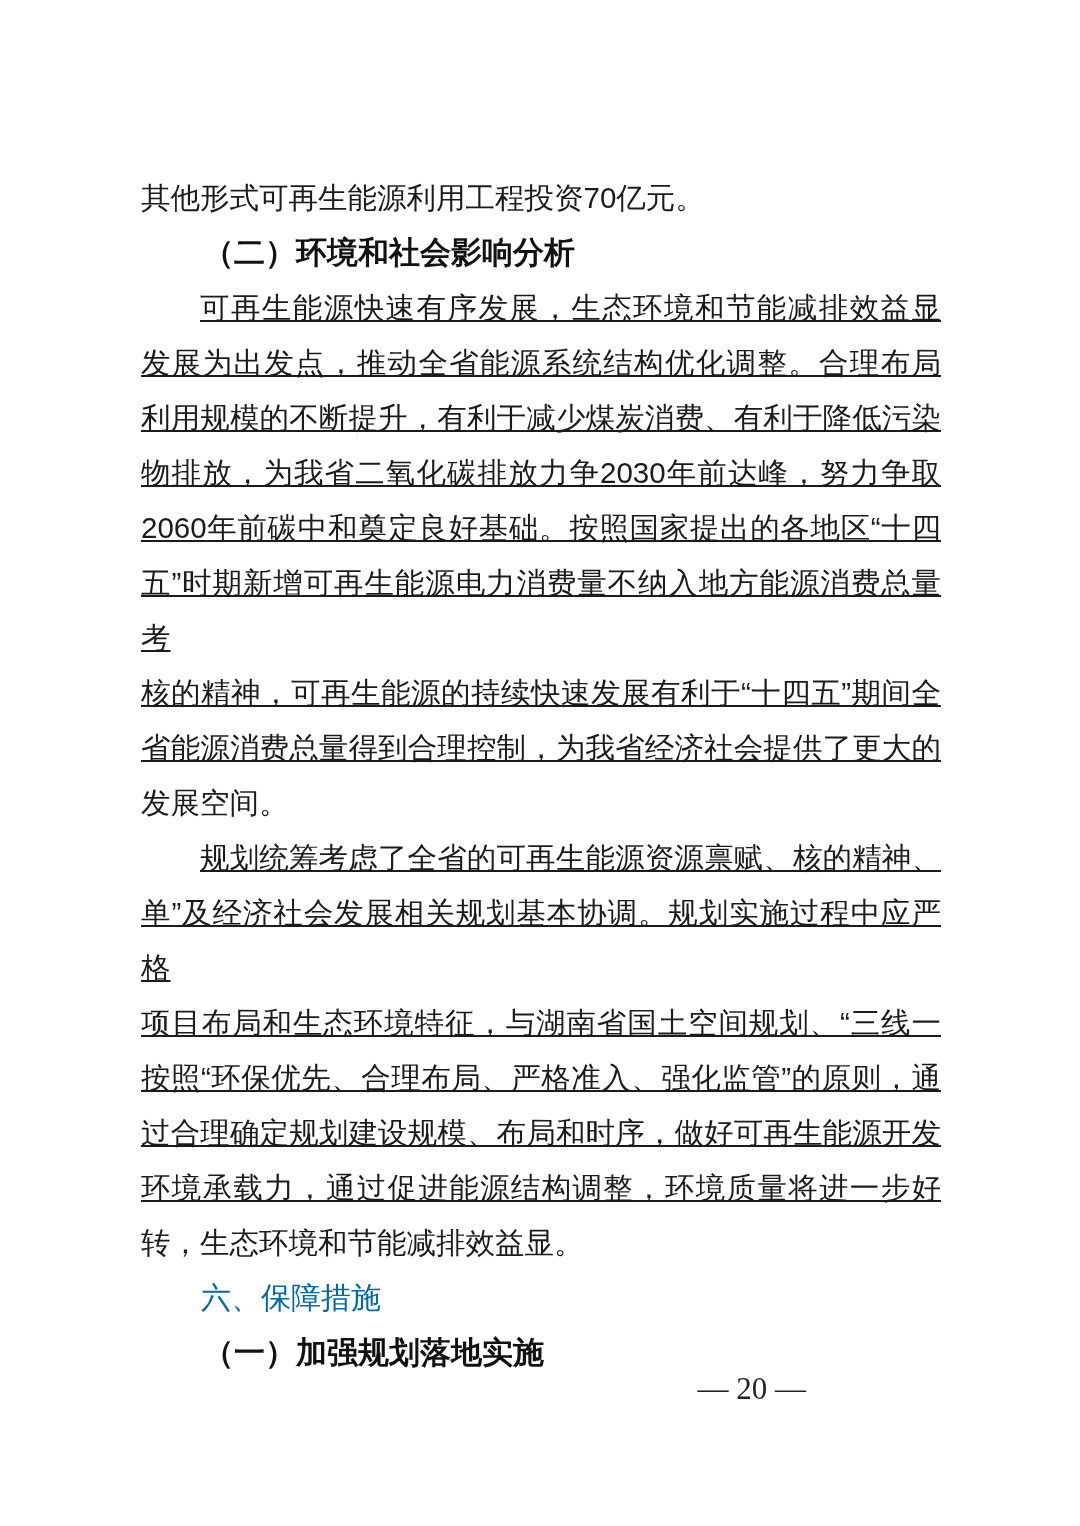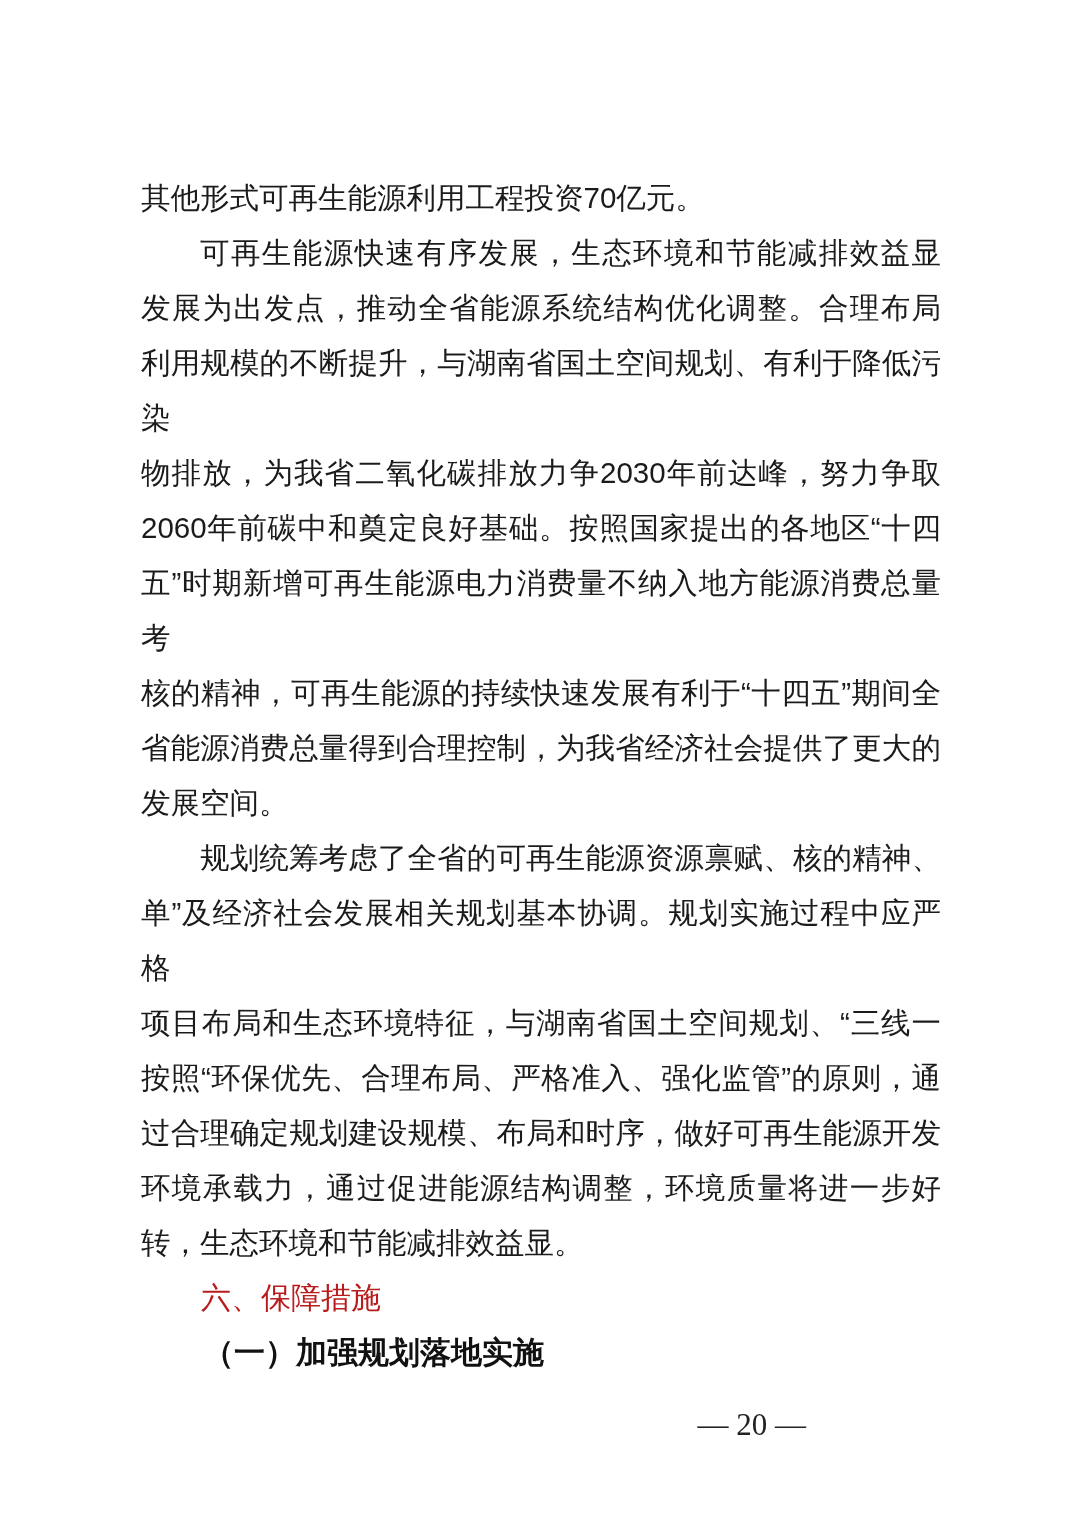--- a/index.html
+++ b/index.html
@@ -30,57 +30,60 @@
     font-size: 29.5px;
     line-height: 55px;
     font-weight: 400;
     color: #1b1b1b;
   }
   
   .line.fill {
     text-align: justify;
     text-align-last: justify;
     text-justify: inter-character;
+    text-decoration: underline;
   }
   .line.indent {
     text-indent: 2em;
   }
   .para.heading-sub .line {
     font-weight: 700;
     font-size: 31px;
     color: #111111;
   }
   .para.heading-main .line {
     font-weight: 400;
     font-size: 30px;
-    color: #b91c1c;
+    color: #0369a1;
   }
   .footer {
     position: absolute;
     top: 1368px;
     right: 190px;
     font-family: "Liberation Serif", "DejaVu Serif", serif;
     font-size: 31px;
     line-height: 42px;
     color: #222222;
-    margin-top: 36px;
   }
 </style>
 </head>
 <body>
 
 <div class="page">
   <div class="content">
       <div class="para body">
         <div class="line">其他形式可再生能源利用工程投资70亿元。</div>
       </div>
+      <div class="para heading-sub">
+        <div class="line indent">（二）环境和社会影响分析</div>
+      </div>
       <div class="para body">
         <div class="line fill indent">可再生能源快速有序发展，生态环境和节能减排效益显</div>
         <div class="line fill">发展为出发点，推动全省能源系统结构优化调整。合理布局</div>
-        <div class="line fill">利用规模的不断提升，与湖南省国土空间规划、有利于降低污染</div>
+        <div class="line fill">利用规模的不断提升，有利于减少煤炭消费、有利于降低污染</div>
         <div class="line fill">物排放，为我省二氧化碳排放力争2030年前达峰，努力争取</div>
         <div class="line fill">2060年前碳中和奠定良好基础。按照国家提出的各地区“十四</div>
         <div class="line fill">五”时期新增可再生能源电力消费量不纳入地方能源消费总量考</div>
         <div class="line fill">核的精神，可再生能源的持续快速发展有利于“十四五”期间全</div>
         <div class="line fill">省能源消费总量得到合理控制，为我省经济社会提供了更大的</div>
         <div class="line">发展空间。</div>
       </div>
       <div class="para body">
         <div class="line fill indent">规划统筹考虑了全省的可再生能源资源禀赋、核的精神、</div>
         <div class="line fill">单”及经济社会发展相关规划基本协调。规划实施过程中应严格</div>

